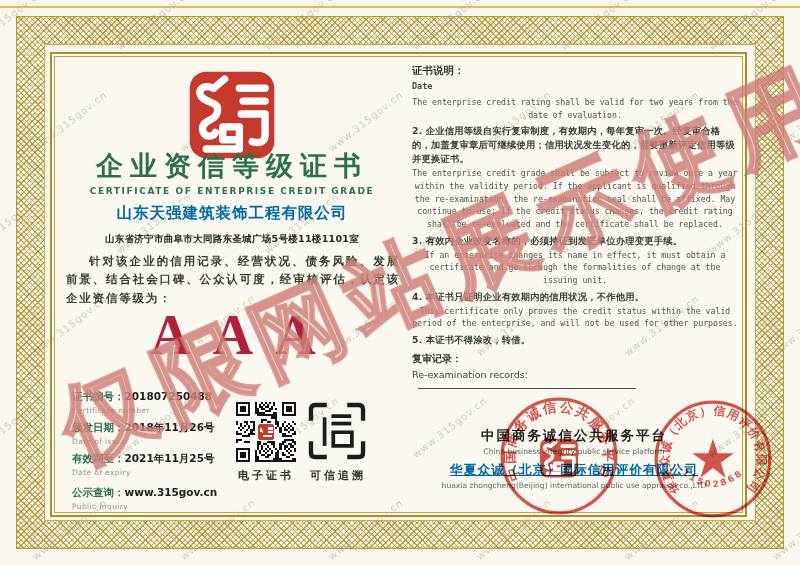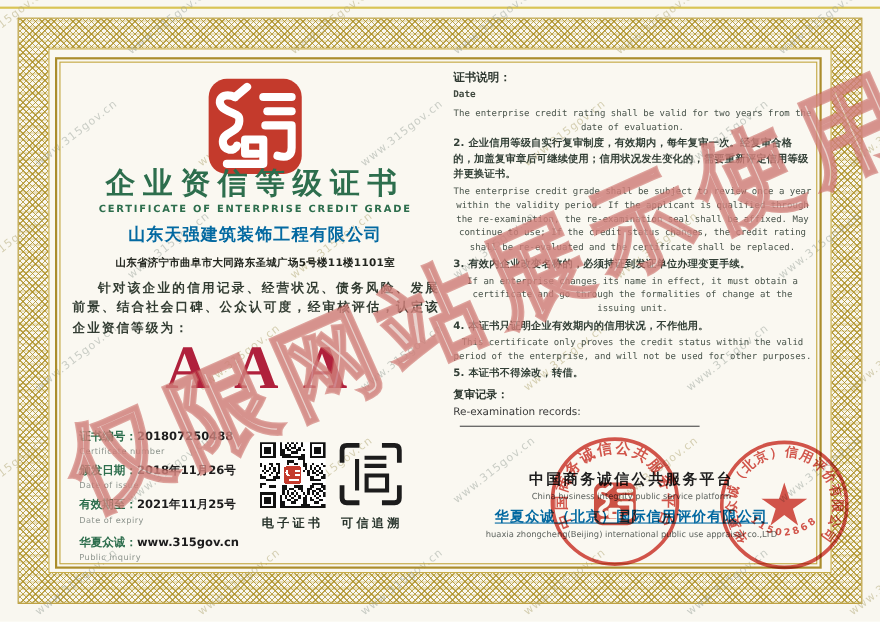--- a/index.html
+++ b/index.html
@@ -153,21 +153,21 @@
   </div>
   <div id="f1" class="field">
     <div class="zh"><span class="lab">颁发日期：</span><span class="val">2018年11月26号</span></div>
     <div class="en">Date of issue</div>
   </div>
   <div id="f2" class="field">
     <div class="zh"><span class="lab">有效期至：</span><span class="val">2021年11月25号</span></div>
     <div class="en">Date of expiry</div>
   </div>
   <div id="f3" class="field">
-    <div class="zh"><span class="lab">华夏众诚：</span><span class="val">www.315gov.cn</span></div>
+    <div class="zh"><span class="lab">公示查询：</span><span class="val">www.315gov.cn</span></div>
     <div class="en">Public inquiry</div>
   </div>
 
   <svg id="qr" class="abs" width="60" height="60" viewBox="0 0 29 29" shape-rendering="crispEdges">
     <rect x="0" y="0" width="29" height="29" fill="#fff"></rect>
     <g fill="#111" id="qr-finders">
       <path d="M0,0h7v7h-7z M1,1v5h5v-5z" fill-rule="evenodd"></path>
       <rect x="2" y="2" width="3" height="3"></rect>
       <path d="M22,0h7v7h-7z M23,1v5h5v-5z" fill-rule="evenodd"></path>
       <rect x="24" y="2" width="3" height="3"></rect>

